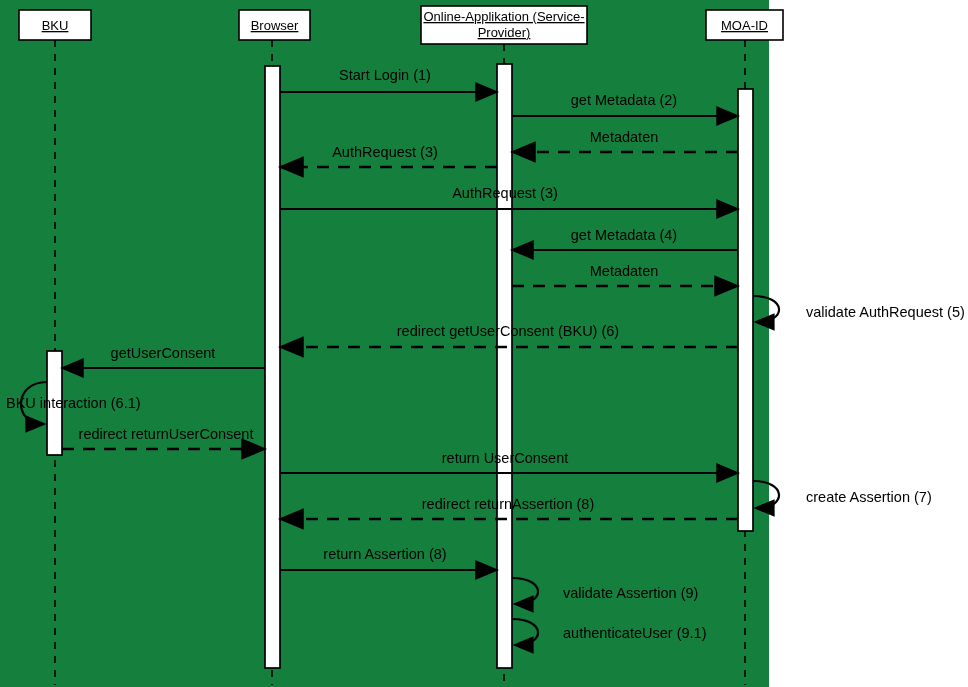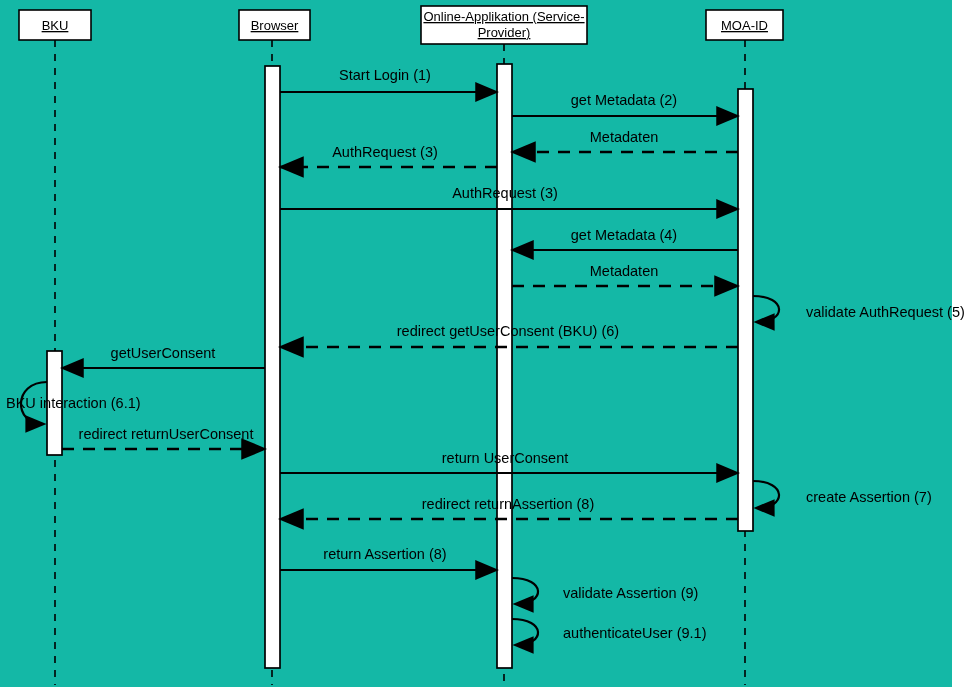--- a/index.html
+++ b/index.html
@@ -8,23 +8,23 @@
     background: #ffffff;
   }
   body {
     font-family: "Liberation Sans", sans-serif;
     width: 968px;
     height: 687px;
     overflow: hidden;
   }
   #diagram-root {
     position: relative;
-    width: 952px;
+    width: 769px;
     height: 687px;
-    background: #14b8a6;
+    background: #15803d;
   }
   svg#seq-svg {
     display: block;
     width: 968px;
     height: 687px;
   }
   .lifeline-box {
     fill: #ffffff;
     stroke: #000000;
     stroke-width: 1.6;

